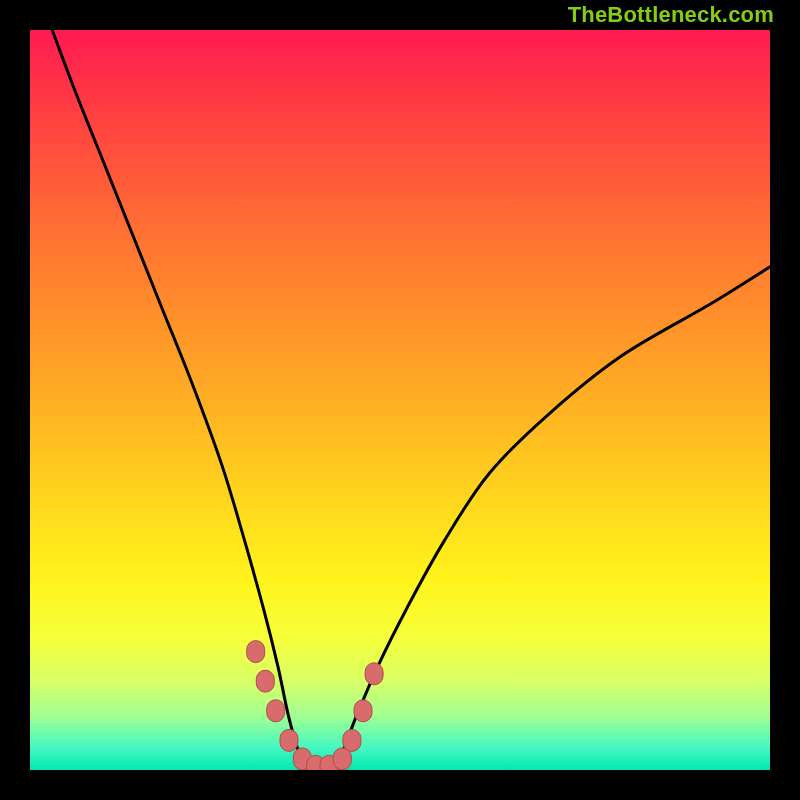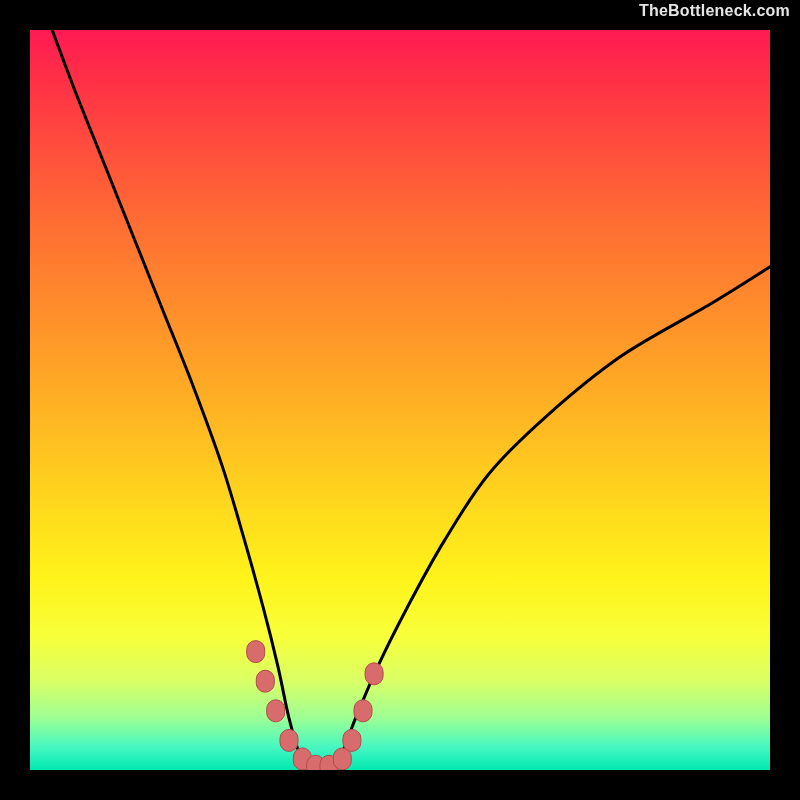--- a/index.html
+++ b/index.html
@@ -37,24 +37,24 @@
       #d9ff66 88%,
       #9cff95 93%,
       #45f7c2 97%,
       #00e8b0 100%
     );
     overflow: hidden;
   }
   .watermark {
     position: absolute;
     top: 2px;
-    right: 10px;
-    font-size: 16px;
+    right: 26px;
+    font-size: 22px;
     font-weight: 600;
-    color: #e5e5e5;
+    color: #84cc16;
     letter-spacing: 0.2px;
     user-select: none;
   }
   svg.curve {
     position: absolute;
     inset: 0;
     width: 100%;
     height: 100%;
   }
 </style>

